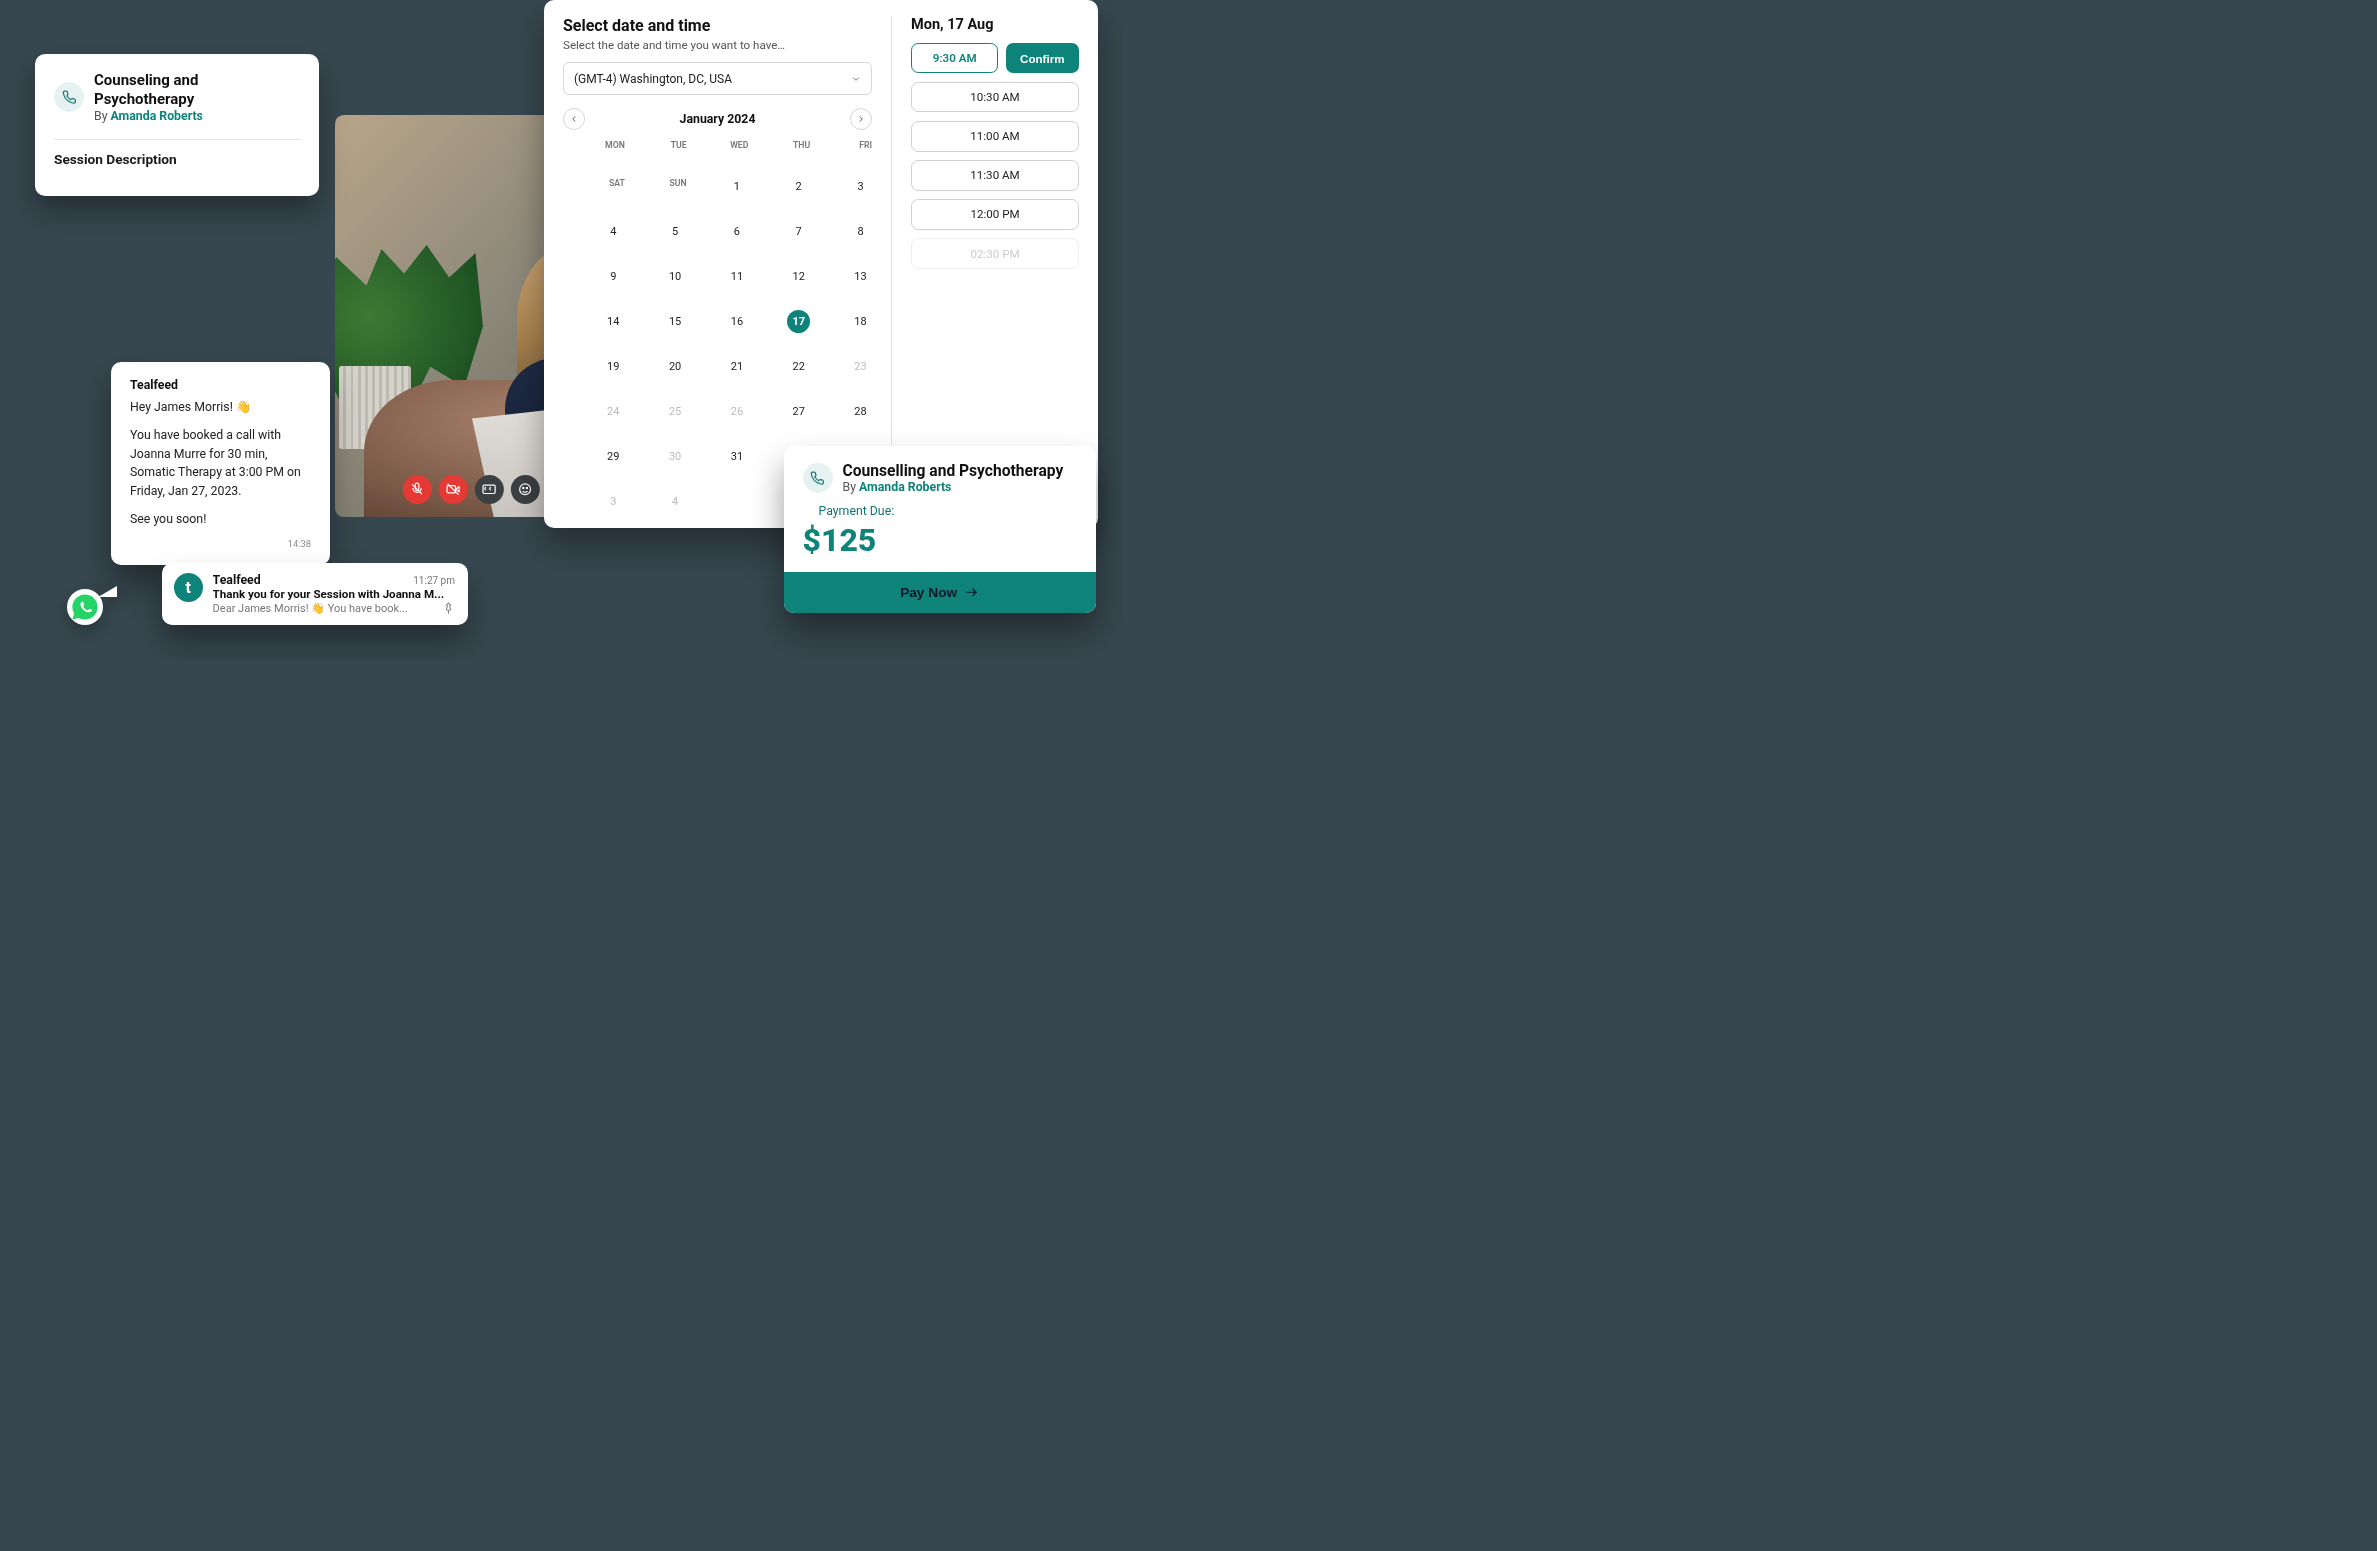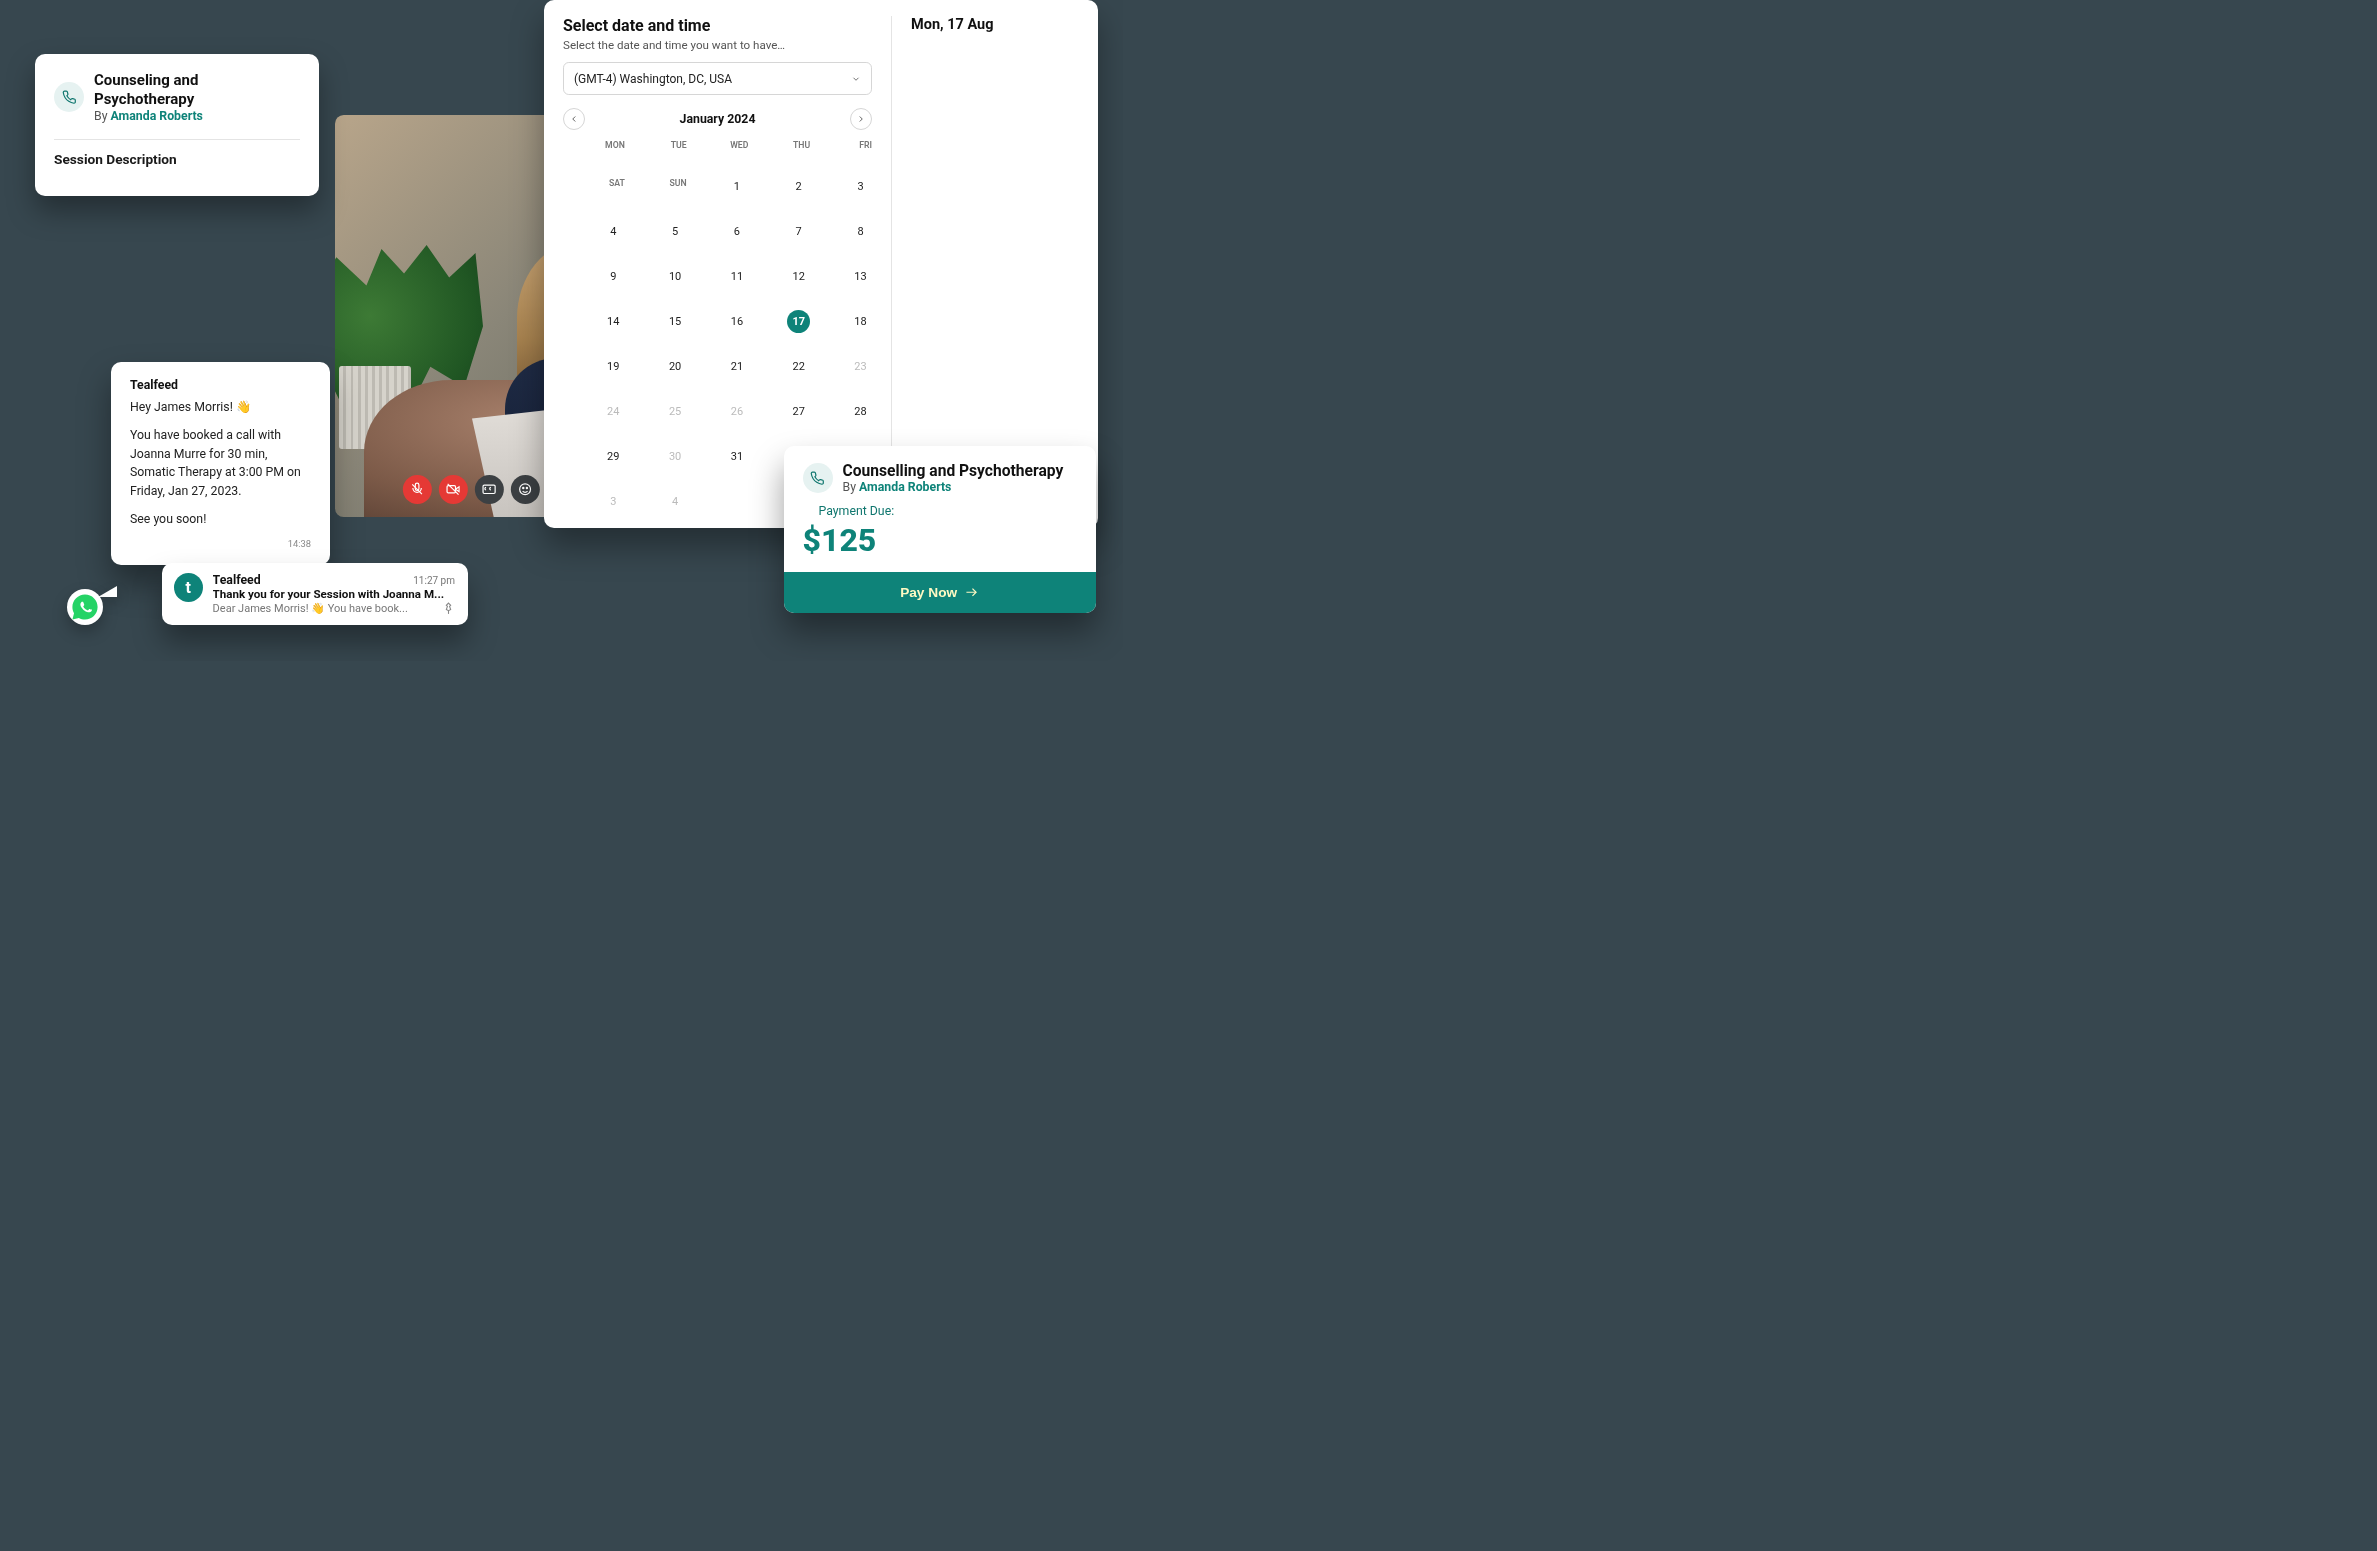--- a/index.html
+++ b/index.html
@@ -181,21 +181,21 @@
     box-shadow: 0 19px 33px rgba(0,0,0,.38);
   }
   .pay-body { padding: 16px 19px 13px 19px; }
   .pay-header { display:flex; align-items:center; gap:10px; margin-bottom:10px; }
   .pay-title { font-size:15.6px; font-weight:700; color:#111; }
   .pay-by { font-size:12.3px; color:#555; }
   .pay-by a { color:#0e8379; font-weight:700; text-decoration:none; }
   .pay-due-lbl { font-size:12.3px; color:#0f766e; margin-top:2.9px;margin-left:16px; }
   .pay-amount { font-size:32px; font-weight:800; color:#0e8379; margin-top:2.9px; }
   .pay-btn {
-    width:100%; background:#0e8379; color:#fef9c3; border:none;
+    width:100%; background:#0e8379; color:#0f172a; border:none;
     padding:13px 8px; font-size:13.7px; font-weight:600; display:flex;
     align-items:center; justify-content:center; gap:7.2px; cursor:pointer;
   }
 
   .chev { width:10px; height:10px; }
 </style>
 </head>
 <body>
 
 <div class="video-call">
@@ -353,20 +353,41 @@
         <div><div class="cal-day muted">30</div></div>
         <div><div class="cal-day">31</div></div>
         <div><div class="cal-day muted">1</div></div>
         <div><div class="cal-day muted">2</div></div>
         <div><div class="cal-day muted">3</div></div>
         <div><div class="cal-day muted">4</div></div>
       </div>
   </div>
   <div class="picker-right">
     <div class="sel-date">Mon, 17 Aug</div>
+    <div id="slots">
+        <div class="time-row">
+          <div class="slot sel">9:30 AM</div>
+          <button class="confirm-btn">Confirm</button>
+        </div>
+        <div class="time-row">
+          <div class="slot">10:30 AM</div>
+        </div>
+        <div class="time-row">
+          <div class="slot">11:00 AM</div>
+        </div>
+        <div class="time-row">
+          <div class="slot">11:30 AM</div>
+        </div>
+        <div class="time-row">
+          <div class="slot">12:00 PM</div>
+        </div>
+        <div class="time-row">
+          <div class="slot faded">02:30 PM</div>
+        </div>
+      </div>
   </div>
 </div>
 
 <div class="chat-card">
   <div class="sender">Tealfeed</div>
   <p>Hey James Morris! 👋</p>
   <p>You have booked a call with Joanna Murre for 30 min, Somatic Therapy at 3:00 PM on Friday, Jan 27, 2023.</p>
   <p>See you soon!</p>
   <div class="ts">14:38</div>
 </div>

